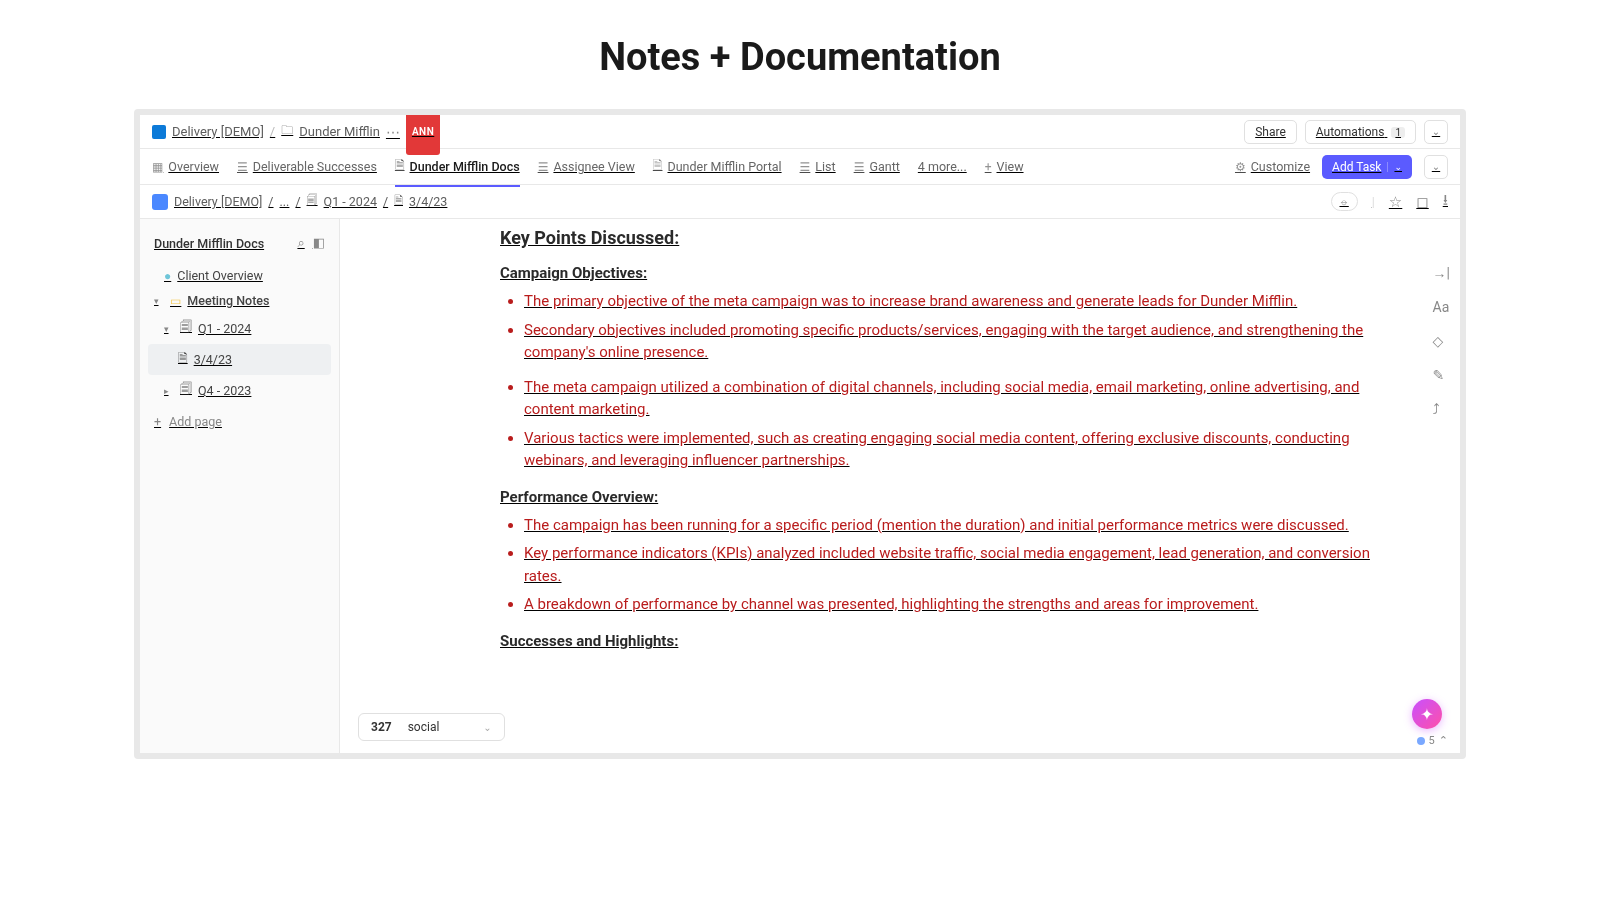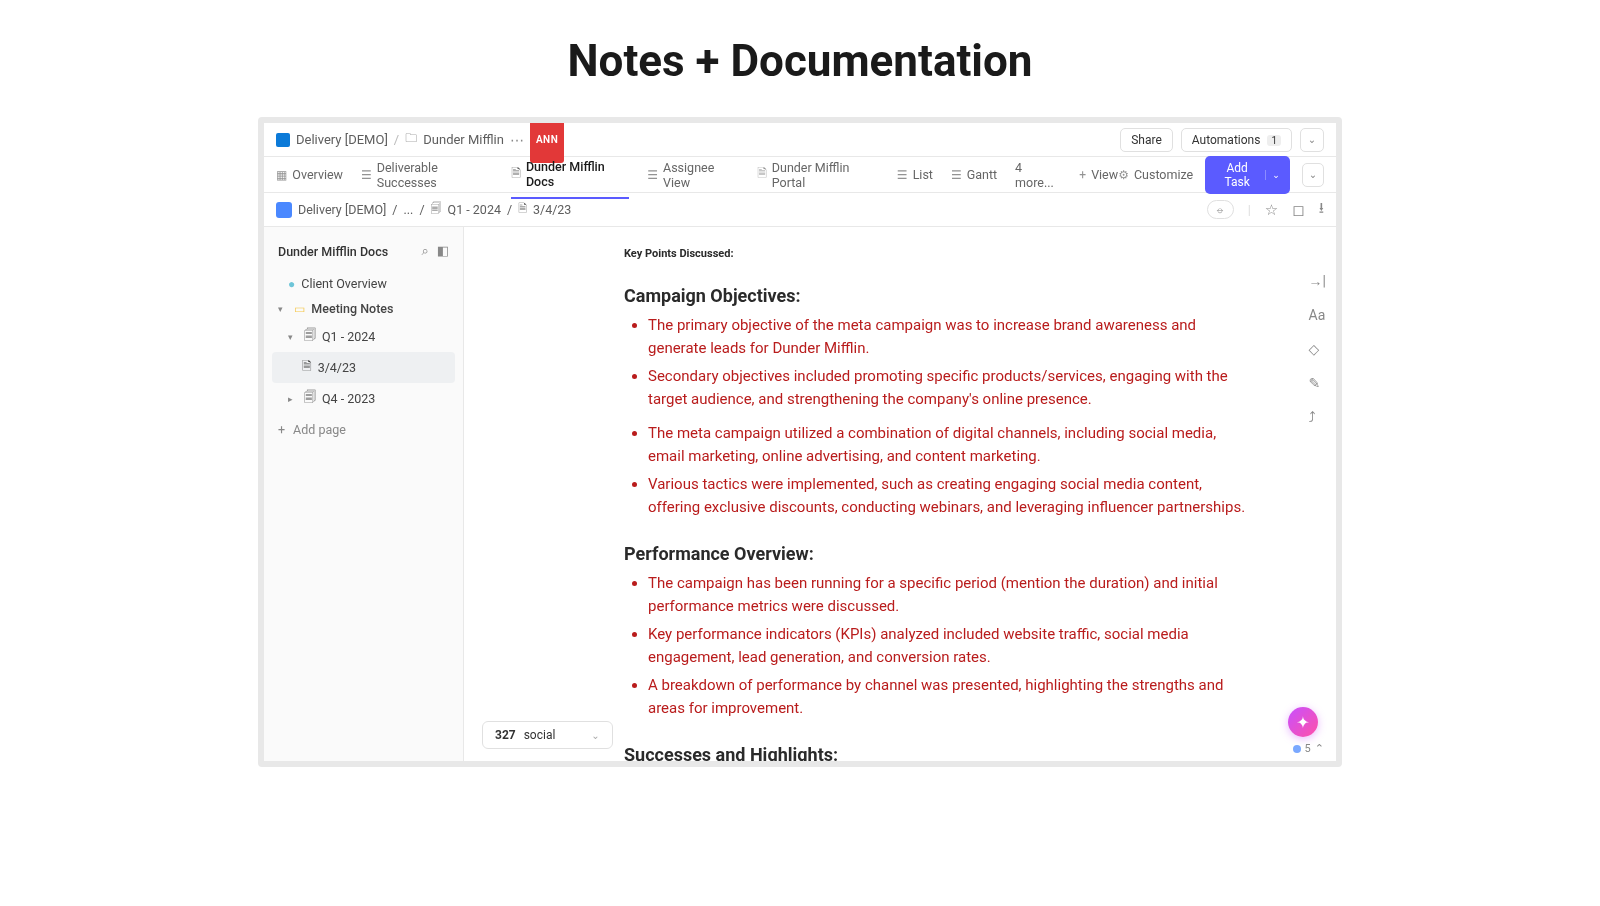--- a/index.html
+++ b/index.html
@@ -1,18 +1,18 @@
 <!DOCTYPE html>
 <html><head>
 <meta charset="utf-8">
 <style>
 * { margin: 0; padding: 0; box-sizing: border-box; font-family: -apple-system, BlinkMacSystemFont, "Segoe UI", Roboto, sans-serif; }
 body { background: #fff; width: 1600px; height: 906px; overflow: hidden; }
-.page-title { font-size: 44px; font-weight: 700; text-align: center; padding: 35px 0 30px; color: #1a1a1a; }
-.app-frame { width: 1084px; height: 650px; margin: 0 auto; border: 6px solid #e8e8e8; border-radius: 4px; background: #fff; overflow: hidden; position: relative; }
+.page-title { font-size: 38px; font-weight: 700; text-align: center; padding: 35px 0 30px; color: #1a1a1a; }
+.app-frame { width: 1332px; height: 650px; margin: 0 auto; border: 6px solid #e8e8e8; border-radius: 4px; background: #fff; overflow: hidden; position: relative; text-decoration: underline; }
 .top-bar { display: flex; align-items: center; justify-content: space-between; padding: 6px 12px; border-bottom: 1px solid #e8e8e8; height: 34px; font-size: 13px; }
 .breadcrumb { display: flex; align-items: center; gap: 6px; color: #5e5e5e; }
 .breadcrumb .folder-icon { width: 14px; height: 14px; background: #0c7ad8; border-radius: 2px; display: inline-block; }
 .breadcrumb .sep { color: #bbb; }
 .breadcrumb .folder-outline { font-size: 12px; }
 .dots { color: #888; font-size: 14px; cursor: pointer; }
 .badge-red { background: #e23838; color: #fff; font-size: 10px; font-weight: 600; padding: 18px 6px; border-radius: 3px; letter-spacing: 0.5px; }
 .top-actions { display: flex; align-items: center; gap: 8px; }
 .btn-outline { border: 1px solid #e0e0e0; background: #fff; padding: 4px 10px; border-radius: 5px; font-size: 12px; color: #333; cursor: pointer; }
 .btn-outline .count { background: #eee; border-radius: 3px; padding: 0 4px; font-size: 10px; margin-left: 4px; }
@@ -36,25 +36,25 @@
 .sidebar-header { display: flex; align-items: center; justify-content: space-between; padding: 4px 6px 12px; font-weight: 500; color: #333; }
 .sidebar-header .icons { display: flex; gap: 8px; color: #888; font-size: 13px; }
 .tree-item { display: flex; align-items: center; gap: 6px; padding: 5px 6px; color: #444; cursor: pointer; border-radius: 4px; }
 .tree-item.selected { background: #eef0f2; }
 .tree-item .caret { font-size: 9px; color: #888; width: 10px; }
 .tree-item .item-icon { font-size: 12px; }
 .tree-indent-1 { padding-left: 16px; }
 .tree-indent-2 { padding-left: 30px; }
 .add-page { color: #888; padding: 8px 6px; display: flex; align-items: center; gap: 8px; cursor: pointer; }
 .doc-body { flex: 1; overflow-y: auto; padding: 4px 80px 20px 160px; position: relative; color: #2a2a2a; }
-.doc-body h2 { font-size: 11px; font-weight: 700; margin: 16px 0 16px; }
-.doc-body h3 { font-size: 18px; font-weight: 700; margin: 25px 0 8px; }
+.doc-body h2 { font-size: 18px; font-weight: 700; margin: 4px 0 16px; }
+.doc-body h3 { font-size: 15px; font-weight: 700; margin: 16px 0 8px; }
 .doc-body ul { margin: 0 0 12px 24px; }
 .doc-body li { font-size: 15px; line-height: 1.5; margin-bottom: 6px; color: #b91c1c; }
-.word-count { position: absolute; bottom: 12px; left: 18px; border: 1px solid #e0e0e0; background: #fff; padding: 6px 12px; border-radius: 6px; font-size: 12px; color: #333; display: flex; align-items: center; gap: 8px; }
+.word-count { position: absolute; bottom: 12px; left: 18px; border: 1px solid #e0e0e0; background: #fff; padding: 6px 12px; border-radius: 6px; font-size: 12px; color: #333; display: flex; align-items: center; gap: 16px; }
 .word-count .chev { color: #aaa; font-size: 10px; margin-left: 28px; }
 .right-rail { position: absolute; right: 10px; top: 150px; display: flex; flex-direction: column; gap: 18px; color: #888; font-size: 14px; }
 .right-rail span { cursor: pointer; }
 .fab { position: absolute; bottom: 24px; right: 18px; width: 30px; height: 30px; border-radius: 50%; background: linear-gradient(135deg, #c850ff, #ff50a8); color: #fff; display: flex; align-items: center; justify-content: center; font-size: 16px; cursor: pointer; box-shadow: 0 2px 8px rgba(200,80,255,0.4); }
 .presence { position: absolute; bottom: 6px; right: 12px; font-size: 11px; color: #888; display: flex; align-items: center; gap: 4px; }
 .presence .dot { width: 8px; height: 8px; border-radius: 50%; background: #7aa8ff; display: inline-block; }
 </style>
 </head>
 <body>
 

